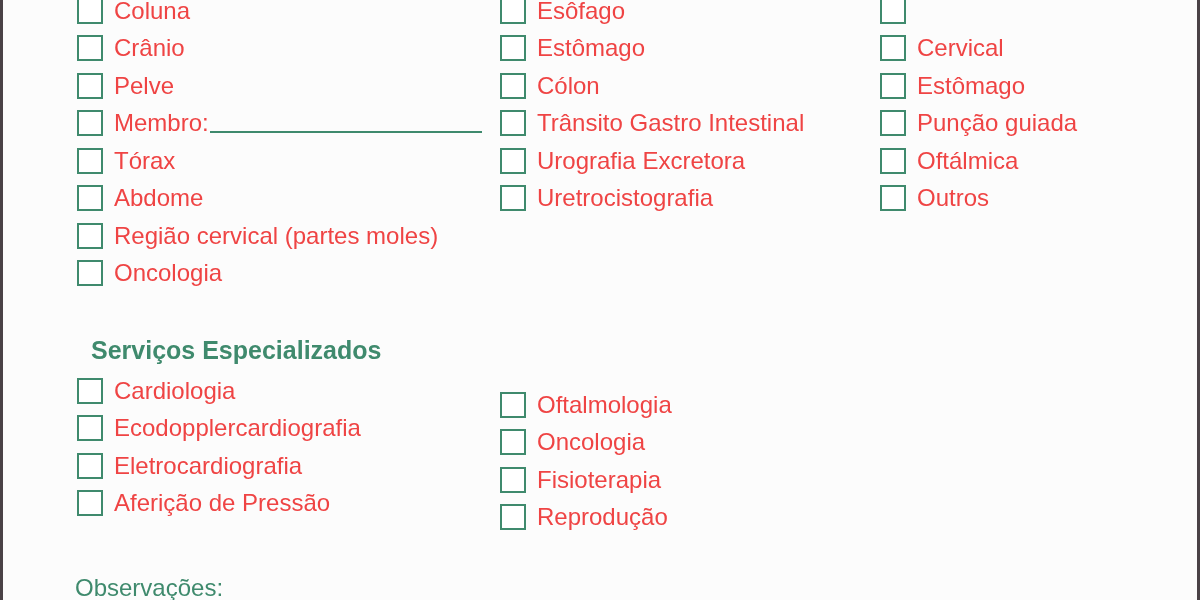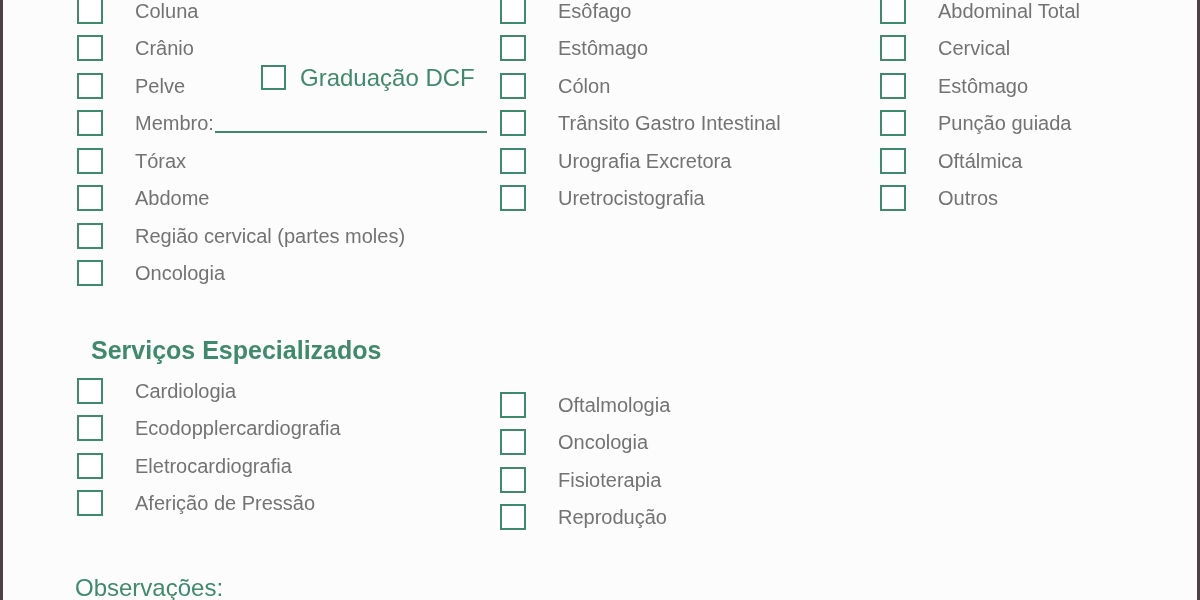--- a/index.html
+++ b/index.html
@@ -39,23 +39,23 @@
     height: 25px;
   }
 
   
   .crow {
     display: flex;
     align-items: center;
     height: 37.5px;
   }
   .crow .lbl {
-    margin-left: 32px;
-    color: #737373;
-    font-size: 20px;
+    margin-left: 11px;
+    color: #ef4444;
+    font-size: 24px;
     line-height: 1;
     white-space: nowrap;
   }
 
   
   .col {
     position: absolute;
     top: -8px;
   }
   #col-1 { left: 74px;  }
@@ -171,143 +171,138 @@
       <span class="lbl">Região cervical (partes moles)</span>
     </div>
 
     <div class="crow">
       <span class="cbox"></span>
       <span class="lbl">Oncologia</span>
     </div>
 
   </div>
 
-  <div id="graduacao-inline">
-    <span class="cbox sm"></span>
-    <span class="lbl">Graduação DCF</span>
+
+  <div class="col" id="col-2">
+
+    <div class="crow">
+      <span class="cbox"></span>
+      <span class="lbl">Esôfago</span>
+    </div>
+
+    <div class="crow">
+      <span class="cbox"></span>
+      <span class="lbl">Estômago</span>
+    </div>
+
+    <div class="crow">
+      <span class="cbox"></span>
+      <span class="lbl">Cólon</span>
+    </div>
+
+    <div class="crow">
+      <span class="cbox"></span>
+      <span class="lbl">Trânsito Gastro Intestinal</span>
+    </div>
+
+    <div class="crow">
+      <span class="cbox"></span>
+      <span class="lbl">Urografia Excretora</span>
+    </div>
+
+    <div class="crow">
+      <span class="cbox"></span>
+      <span class="lbl">Uretrocistografia</span>
+    </div>
+
   </div>
 
-  <div class="col" id="col-2">
-
-    <div class="crow">
-      <span class="cbox"></span>
-      <span class="lbl">Esôfago</span>
+  <div class="col" id="col-3">
+
+    <div class="crow">
+      <span class="cbox"></span>
+    </div>
+
+
+    <div class="crow">
+      <span class="cbox"></span>
+      <span class="lbl">Cervical</span>
     </div>
 
     <div class="crow">
       <span class="cbox"></span>
       <span class="lbl">Estômago</span>
     </div>
 
     <div class="crow">
       <span class="cbox"></span>
-      <span class="lbl">Cólon</span>
-    </div>
-
-    <div class="crow">
-      <span class="cbox"></span>
-      <span class="lbl">Trânsito Gastro Intestinal</span>
-    </div>
-
-    <div class="crow">
-      <span class="cbox"></span>
-      <span class="lbl">Urografia Excretora</span>
-    </div>
-
-    <div class="crow">
-      <span class="cbox"></span>
-      <span class="lbl">Uretrocistografia</span>
+      <span class="lbl">Punção guiada</span>
+    </div>
+
+    <div class="crow">
+      <span class="cbox"></span>
+      <span class="lbl">Oftálmica</span>
+    </div>
+
+    <div class="crow">
+      <span class="cbox"></span>
+      <span class="lbl">Outros</span>
     </div>
 
   </div>
 
-  <div class="col" id="col-3">
-
-    <div class="crow">
-      <span class="cbox"></span>
-      <span class="lbl">Abdominal Total</span>
-    </div>
-
-
-    <div class="crow">
-      <span class="cbox"></span>
-      <span class="lbl">Cervical</span>
-    </div>
-
-    <div class="crow">
-      <span class="cbox"></span>
-      <span class="lbl">Estômago</span>
-    </div>
-
-    <div class="crow">
-      <span class="cbox"></span>
-      <span class="lbl">Punção guiada</span>
-    </div>
-
-    <div class="crow">
-      <span class="cbox"></span>
-      <span class="lbl">Oftálmica</span>
-    </div>
-
-    <div class="crow">
-      <span class="cbox"></span>
-      <span class="lbl">Outros</span>
+  <div id="servicos-section">
+
+    <div id="servicos-heading">Serviços Especializados</div>
+
+    <div id="serv-col-1">
+
+      <div class="crow">
+        <span class="cbox"></span>
+        <span class="lbl">Cardiologia</span>
+      </div>
+
+      <div class="crow">
+        <span class="cbox"></span>
+        <span class="lbl">Ecodopplercardiografia</span>
+      </div>
+
+      <div class="crow">
+        <span class="cbox"></span>
+        <span class="lbl">Eletrocardiografia</span>
+      </div>
+
+      <div class="crow">
+        <span class="cbox"></span>
+        <span class="lbl">Aferição de Pressão</span>
+      </div>
+
+    </div>
+
+    <div id="serv-col-2">
+
+      <div class="crow">
+        <span class="cbox"></span>
+        <span class="lbl">Oftalmologia</span>
+      </div>
+
+      <div class="crow">
+        <span class="cbox"></span>
+        <span class="lbl">Oncologia</span>
+      </div>
+
+      <div class="crow">
+        <span class="cbox"></span>
+        <span class="lbl">Fisioterapia</span>
+      </div>
+
+      <div class="crow">
+        <span class="cbox"></span>
+        <span class="lbl">Reprodução</span>
+      </div>
+
     </div>
 
   </div>
 
-  <div id="servicos-section">
-
-    <div id="servicos-heading">Serviços Especializados</div>
-
-    <div id="serv-col-1">
-
-      <div class="crow">
-        <span class="cbox"></span>
-        <span class="lbl">Cardiologia</span>
-      </div>
-
-      <div class="crow">
-        <span class="cbox"></span>
-        <span class="lbl">Ecodopplercardiografia</span>
-      </div>
-
-      <div class="crow">
-        <span class="cbox"></span>
-        <span class="lbl">Eletrocardiografia</span>
-      </div>
-
-      <div class="crow">
-        <span class="cbox"></span>
-        <span class="lbl">Aferição de Pressão</span>
-      </div>
-
-    </div>
-
-    <div id="serv-col-2">
-
-      <div class="crow">
-        <span class="cbox"></span>
-        <span class="lbl">Oftalmologia</span>
-      </div>
-
-      <div class="crow">
-        <span class="cbox"></span>
-        <span class="lbl">Oncologia</span>
-      </div>
-
-      <div class="crow">
-        <span class="cbox"></span>
-        <span class="lbl">Fisioterapia</span>
-      </div>
-
-      <div class="crow">
-        <span class="cbox"></span>
-        <span class="lbl">Reprodução</span>
-      </div>
-
-    </div>
-
-  </div>
-
   <div id="observacoes-label">Observações:</div>
 
 </div>
 
 </body></html>

